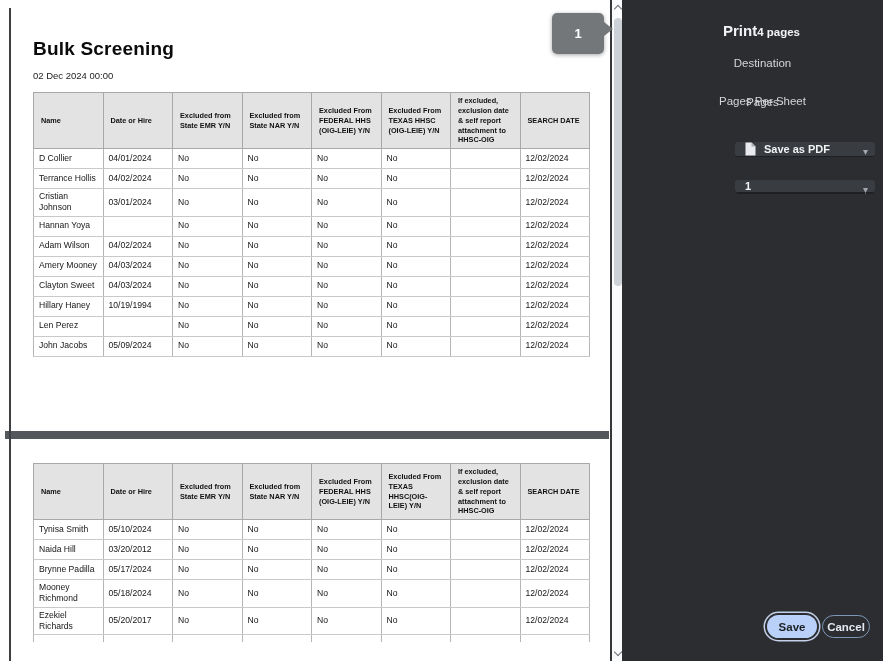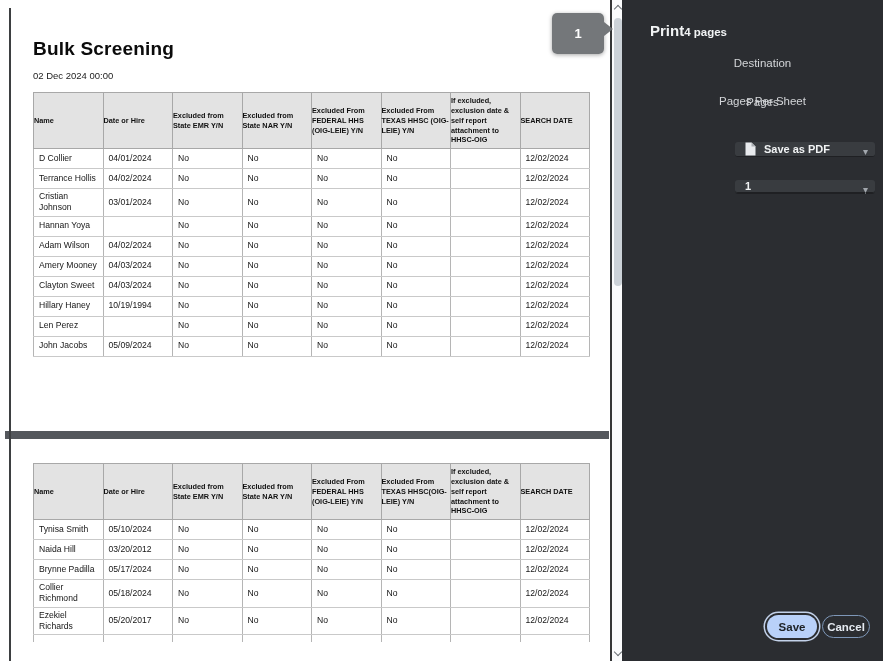--- a/index.html
+++ b/index.html
@@ -12,21 +12,21 @@
   .page{position:absolute;background:#fff;overflow:hidden;}
   .page1{left:0;top:0;width:700px;height:431px;}
   .page2{left:0;top:439px;width:610px;height:222px;}
   .page-sep{position:absolute;left:5px;top:431px;width:604px;height:8px;background:#54575c;z-index:4;}
 
   .doc-title{position:absolute;left:33px;top:38px;margin:0;font-size:19px;font-weight:bold;color:#0b0b0b;letter-spacing:.2px;}
   .doc-time{position:absolute;left:33px;top:70px;margin:0;font-size:9.5px;color:#222;}
 
   table.report{border-collapse:collapse;table-layout:fixed;width:557px;}
   table.report th{background:#e3e3e3;border:1px solid #a8a8a8;font-size:7.3px;font-weight:bold;
-    color:#111;text-align:left;vertical-align:middle;padding:3px 0;height:46px;line-height:1.35;}
+    color:#111;text-align:left;vertical-align:middle;padding:3px 7px;height:46px;line-height:1.35;}
   table.report td{border-left:1px solid #b5b5b5;border-right:1px solid #b5b5b5;border-bottom:1px solid #c9c9c9;
     font-size:8.6px;color:#151515;vertical-align:middle;padding:2px 5px;height:20px;line-height:1.3;
     overflow:hidden;word-wrap:break-word;}
   table.report tr.partial td{height:8px;border-bottom:none;}
   .t1{position:absolute;left:33px;top:92px;}
   .t2{position:absolute;left:33px;top:24px;}
 
   
   .scrollbar{position:absolute;left:610px;top:0;width:12px;height:661px;background:#fafbfc;border-left:2px solid #353637;}
   .sb-thumb{position:absolute;left:2px;top:18px;width:8px;height:268px;background:#ccd2d8;border-radius:4px;}
@@ -37,21 +37,21 @@
   
   .page-badge{position:absolute;left:552px;top:13px;width:52px;height:41px;background:rgba(112,115,118,.97);
     border-radius:5px;z-index:10;display:flex;align-items:center;justify-content:center;
     box-shadow:0 1px 4px rgba(0,0,0,.35);}
   .page-badge span{color:#fff;font-size:13px;font-weight:bold;}
   .badge-arrow{position:absolute;left:100%;top:9px;width:0;height:0;border-left:9px solid rgba(112,115,118,.97);
     border-top:7px solid transparent;border-bottom:7px solid transparent;}
 
   
   .dialog{position:absolute;left:622px;top:0;width:261px;height:661px;background:#2b2d31;color:#e8eaed;}
-  .dlg-header{position:absolute;left:28px;right:10px;top:22px;display:flex;justify-content:flex-start;align-items:baseline;}
+  .dlg-header{position:absolute;left:28px;right:10px;top:22px;display:flex;justify-content:center;align-items:baseline;}
   .dlg-title{font-size:15px;font-weight:600;color:#f1f3f4;}
   .dlg-pages{font-size:11.5px;font-weight:600;color:#f1f3f4;}
   .field{position:absolute;left:28px;right:8px;height:23px;display:flex;align-items:center;flex-direction:column;}
   .f-dest{top:57px;} .f-pages{top:96px;} .f-pps{top:132px;justify-content:center;}
   .flabel{font-size:11.5px;color:#d3d5d8;flex:0 0 85px;}
   .select{position:relative;width:140px;height:23px;margin-left:auto;background:#393c40;border-radius:3px;
     display:flex;align-items:center;padding:0 22px 0 10px;cursor:default;border-bottom:1px solid #1f2023;}
   .select .val{font-size:11px;font-weight:600;color:#f1f3f4;white-space:nowrap;overflow:hidden;}
   .select .caret{position:absolute;right:7px;top:4px;font-size:10px;color:#a2a7ad;}
   .pdficon{display:inline-flex;margin-right:8px;flex:0 0 auto;}
@@ -231,21 +231,21 @@
               <td>Brynne Padilla</td>
               <td>05/17/2024</td>
               <td>No</td>
               <td>No</td>
               <td>No</td>
               <td>No</td>
               <td></td>
               <td>12/02/2024</td>
             </tr>
             <tr>
-              <td>Collier Richmond</td>
+              <td>Mooney Richmond</td>
               <td>05/18/2024</td>
               <td>No</td>
               <td>No</td>
               <td>No</td>
               <td>No</td>
               <td></td>
               <td>12/02/2024</td>
             </tr>
             <tr>
               <td>Ezekiel Richards</td>

